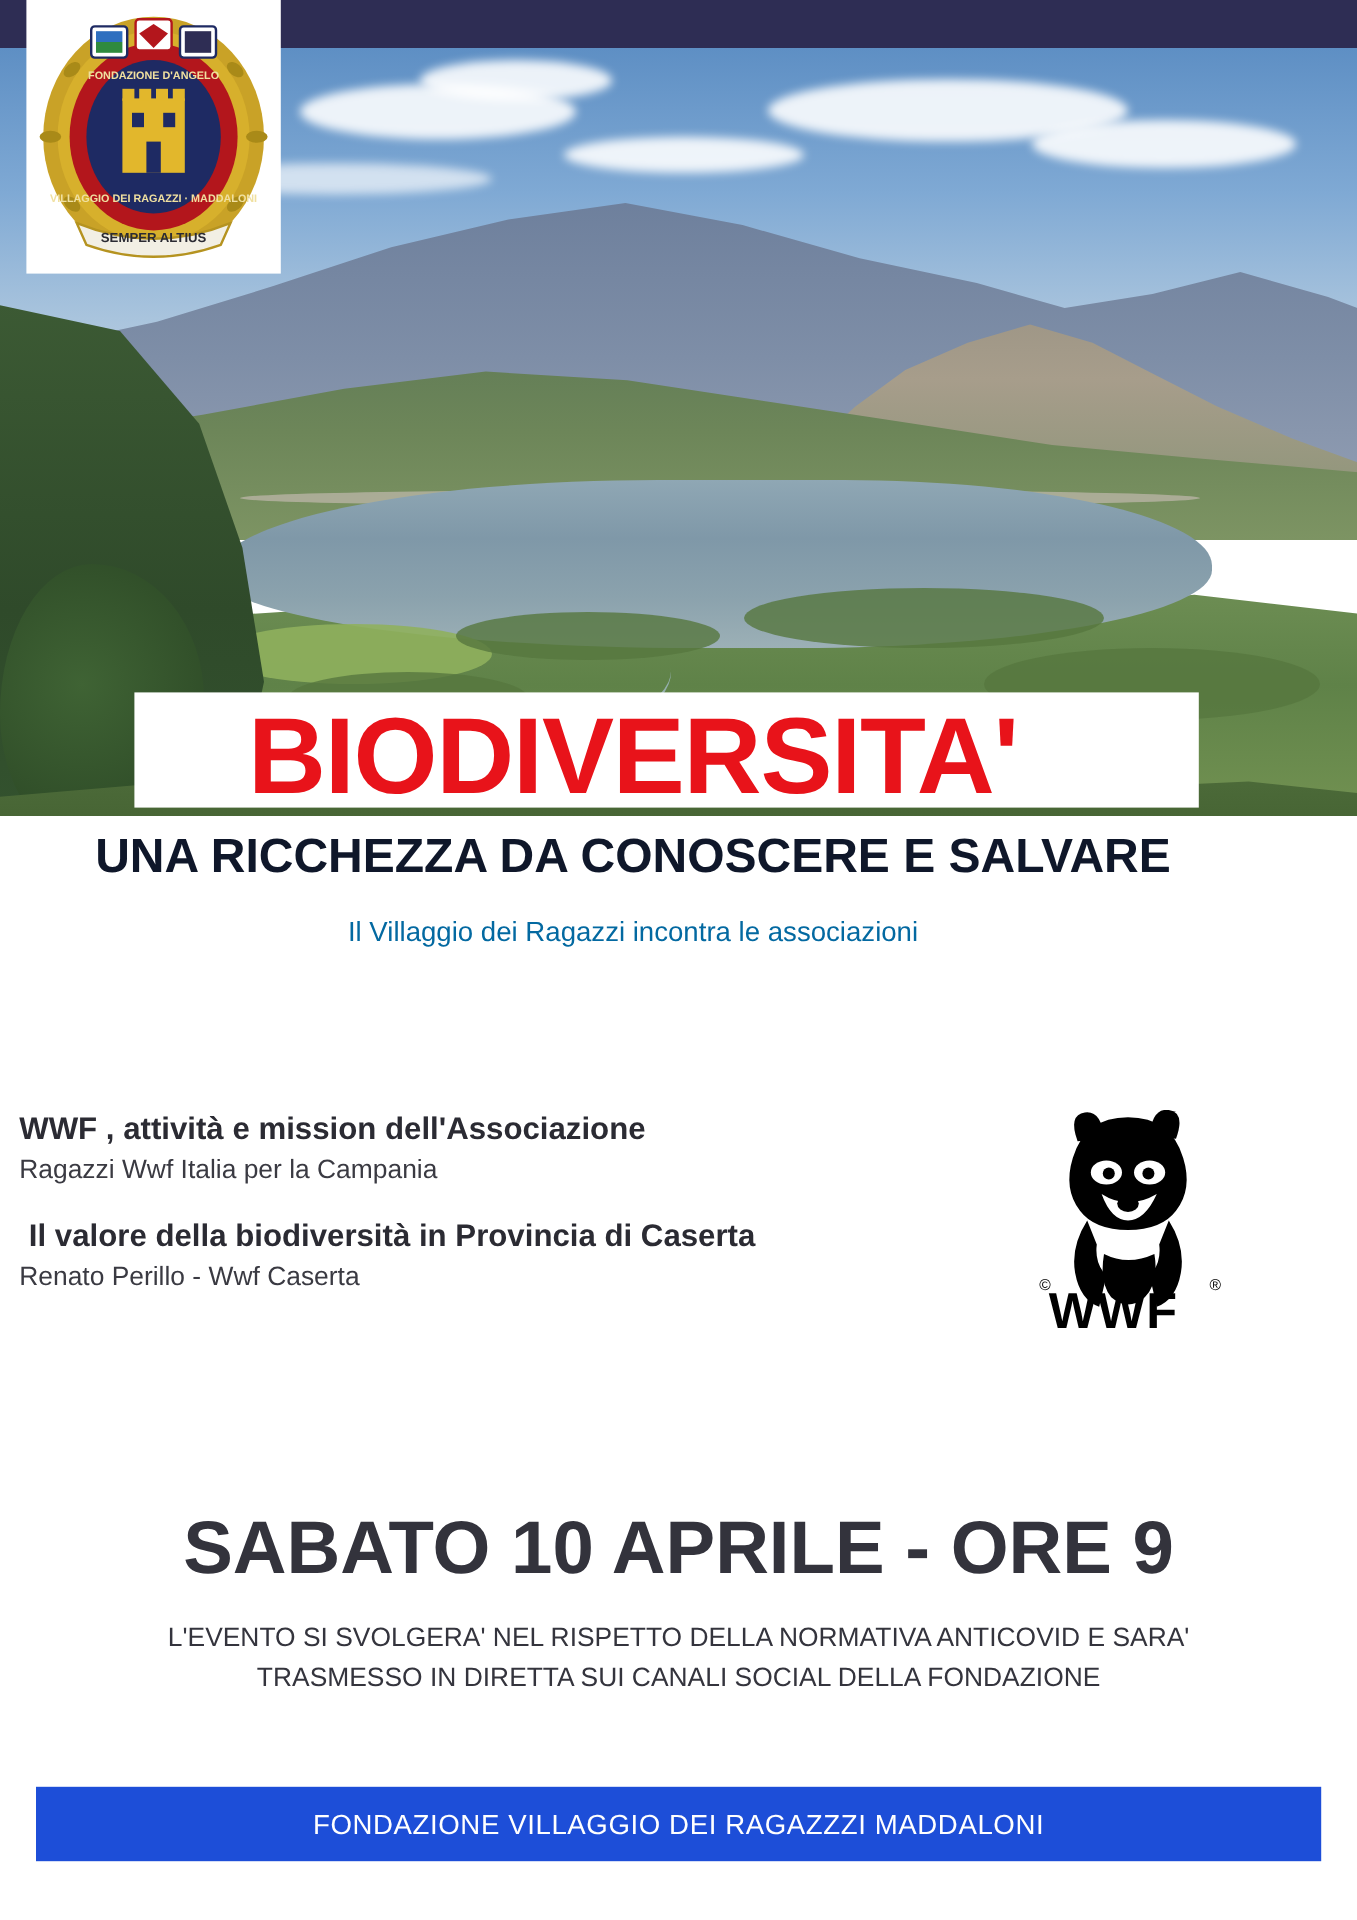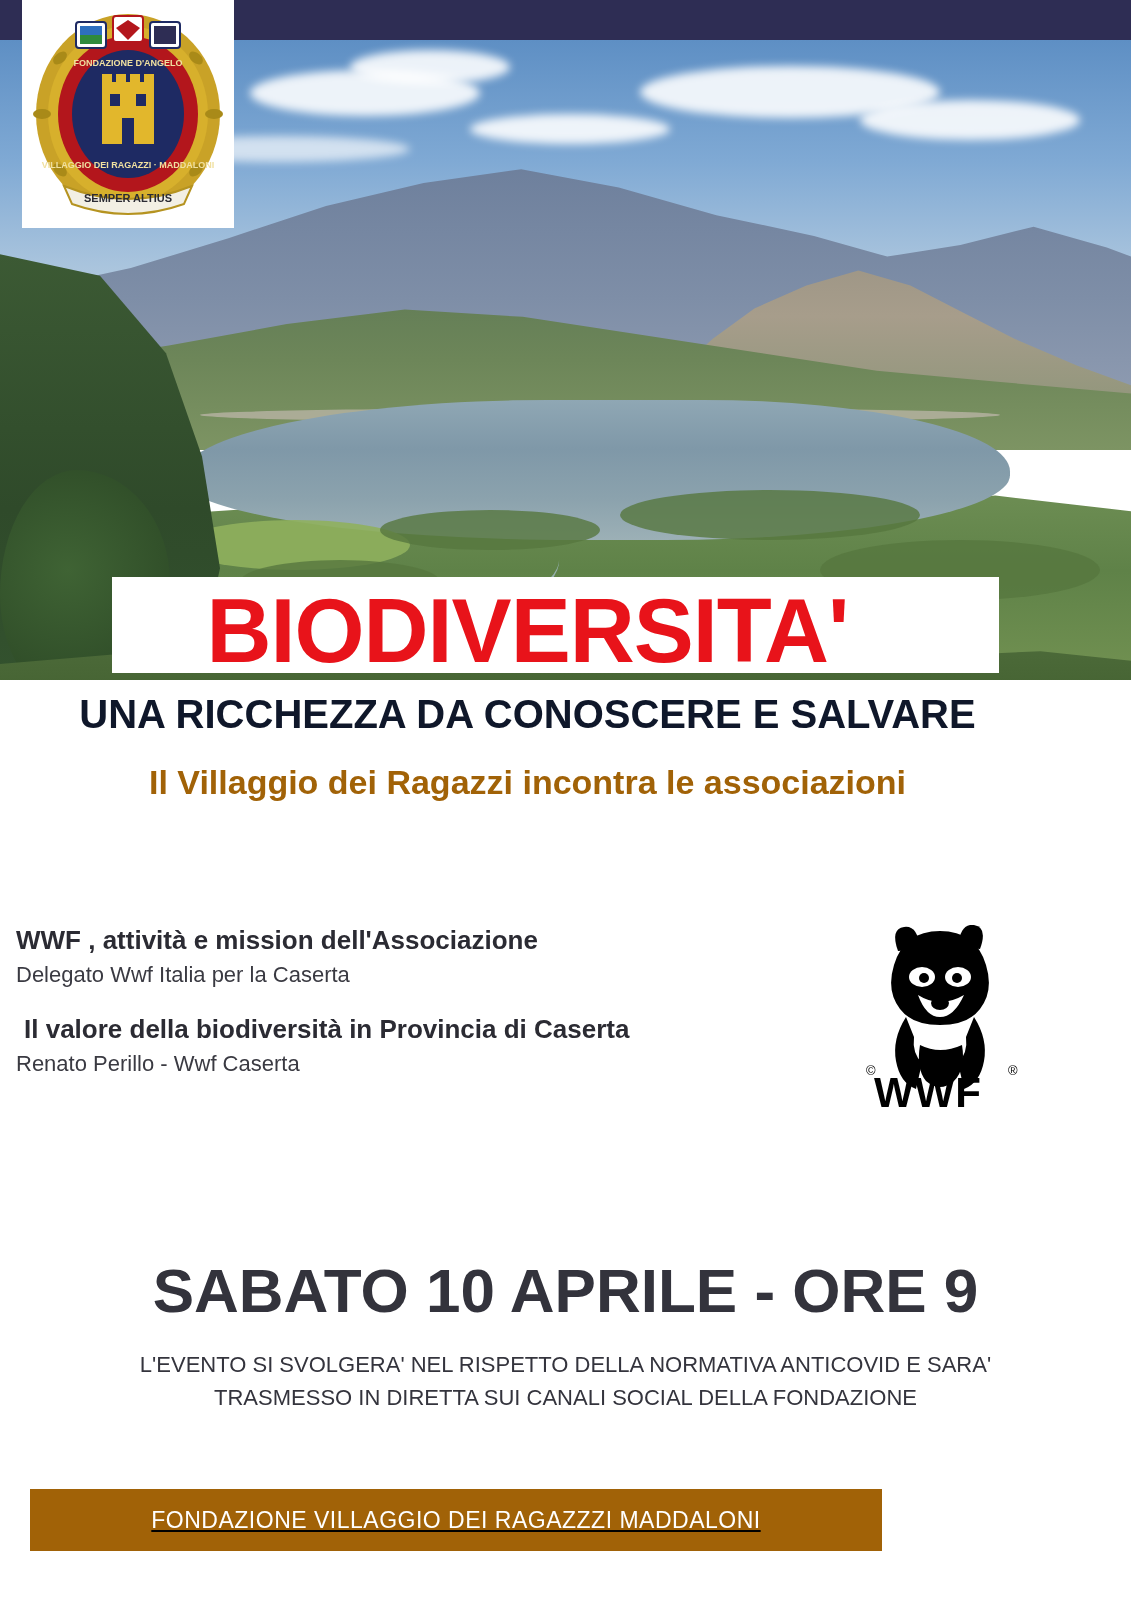--- a/index.html
+++ b/index.html
@@ -192,23 +192,23 @@
     padding: 0 0 0 0;
   }
   .subtitle {
     font-size: 40px;
     font-weight: bold;
     color: #0f172a;
     margin: 16px 0 0 0;
     letter-spacing: 0px;
   }
   .tagline {
-    font-size: 34px;
-    font-weight: bold;
-    color: #a16207;
+    font-size: 23px;
+    font-weight: normal;
+    color: #0369a1;
     margin: 26px 0 0 0;
   }
 
   
   .speakers {
     position: absolute;
     left: 16px; top: 925px;
     width: 700px;
     z-index: 7;
     text-align: left;
@@ -256,27 +256,26 @@
     color: #34343d;
     line-height: 1.5;
     z-index: 7;
   }
   .notice div { margin: 0; }
 
   
   .footer-band {
     position: absolute;
     left: 30px; top: 1489px;
-    width: 852px; height: 62px;
-    background: #a16207;
+    width: 1071px; height: 62px;
+    background: #1d4ed8;
     z-index: 7;
     display: flex;
     align-items: center;
     justify-content: center;
-    text-decoration: underline;
   }
   .footer-text {
     color: #ffffff;
     font-size: 23px;
     letter-spacing: .5px;
   }
 </style>
 </head>
 <body>
 
@@ -359,21 +358,21 @@
 
   <div class="content">
     <h1 class="main-title">BIODIVERSITA'</h1>
     <div class="subtitle">UNA RICCHEZZA DA CONOSCERE E SALVARE</div>
     <div class="tagline">Il Villaggio dei Ragazzi incontra le associazioni</div>
   </div>
 
   <div class="speakers">
     <div class="talk">
       <div class="talk-title">WWF , attività e mission dell'Associazione</div>
-      <div class="talk-person">Delegato Wwf Italia per la Caserta</div>
+      <div class="talk-person">Ragazzi Wwf Italia per la Campania</div>
     </div>
     <div class="talk">
       <div class="talk-title indent">Il valore della biodiversità in Provincia di Caserta</div>
       <div class="talk-person">Renato Perillo - Wwf Caserta</div>
     </div>
   </div>
 
   <div class="wwf-logo">
     <svg width="160" height="200" viewBox="0 0 160 200">
       <g fill="#000000">

